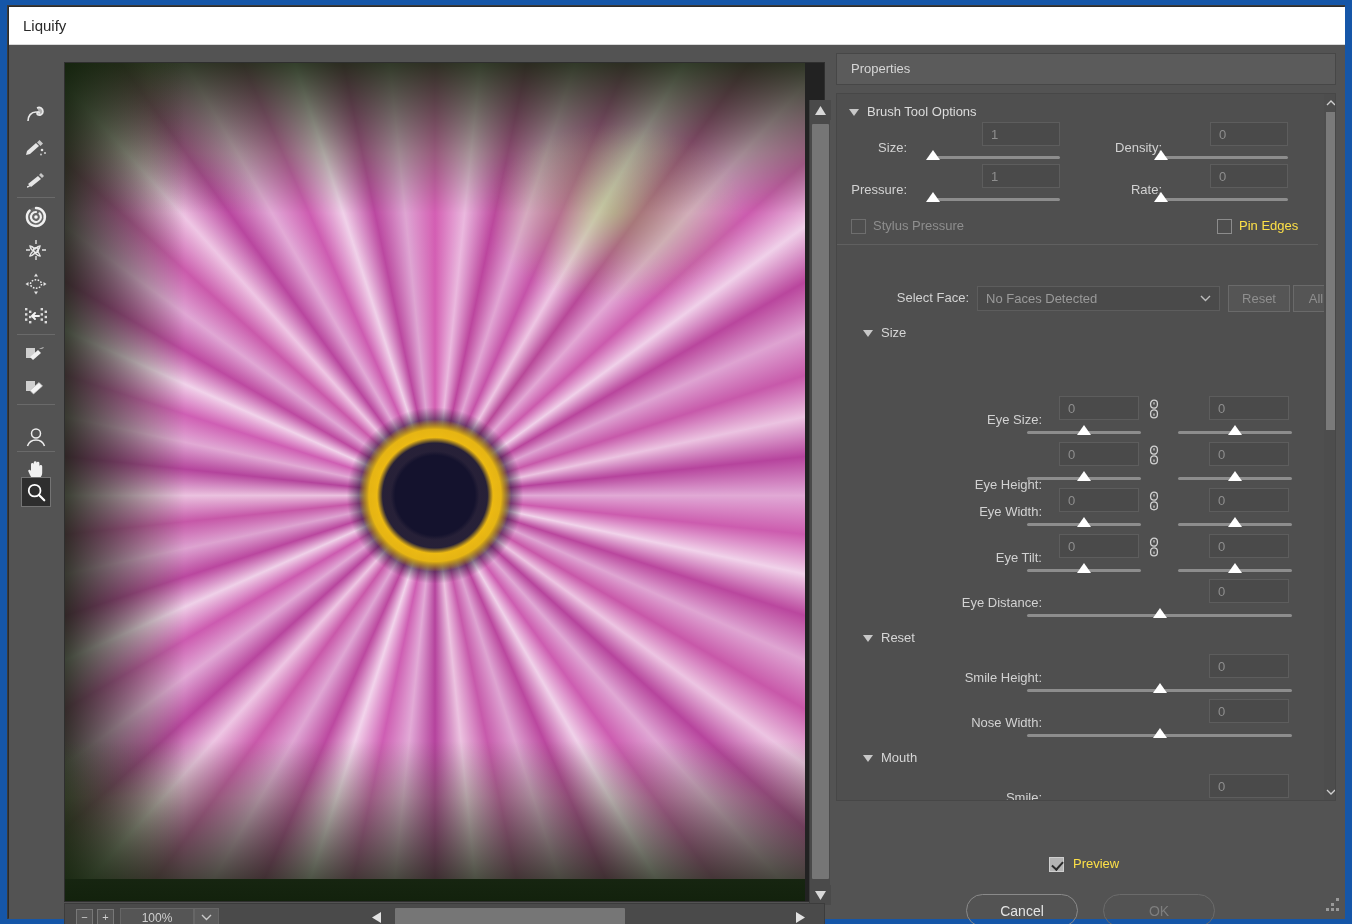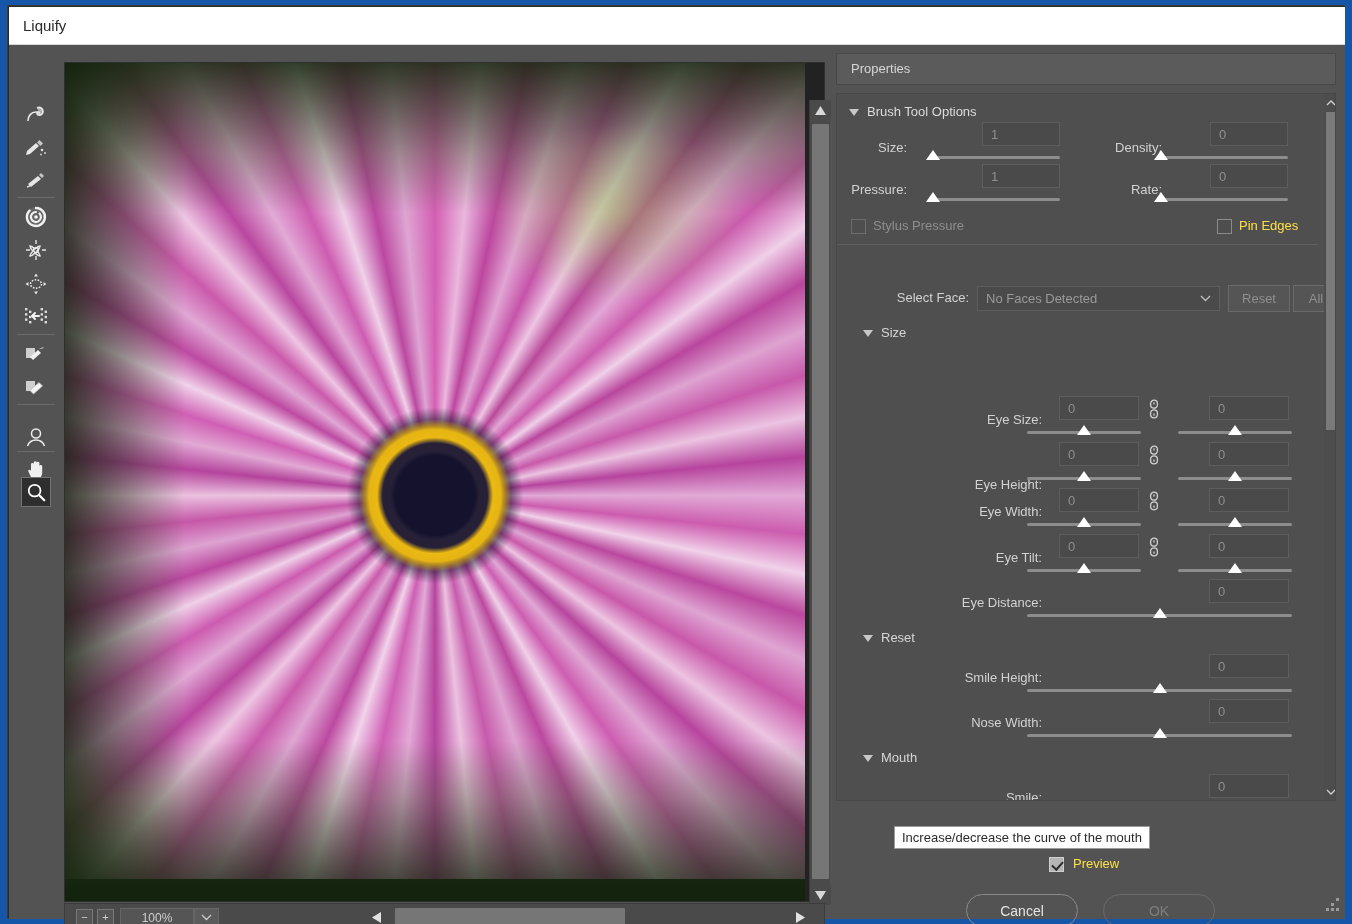--- a/index.html
+++ b/index.html
@@ -663,21 +663,20 @@
           <div class="panel-thumb"></div>
           <div class="panel-arrow" style="top:690px">
             <svg width="10" height="7" viewBox="0 0 10 7">
                 <path d="M1 1l4 4 4-4" stroke="#cfcfcf" stroke-width="1.3" fill="none"></path>
               </svg>
           </div>
         </div>
       </div>
     </div>
 
-    <div class="tooltip">Increase/decrease the curve of the mouth</div>
 
     <div class="preview-row">
       <div class="checkbox checked" style="left:0; top:0"></div>
       <div class="cb-label" style="left:24px; top:-1px">Preview</div>
     </div>
 
     <div class="btn-lg" style="left:957px">Cancel</div>
     <div class="btn-lg disabled" style="left:1094px">OK</div>
 
     <div class="grip">

